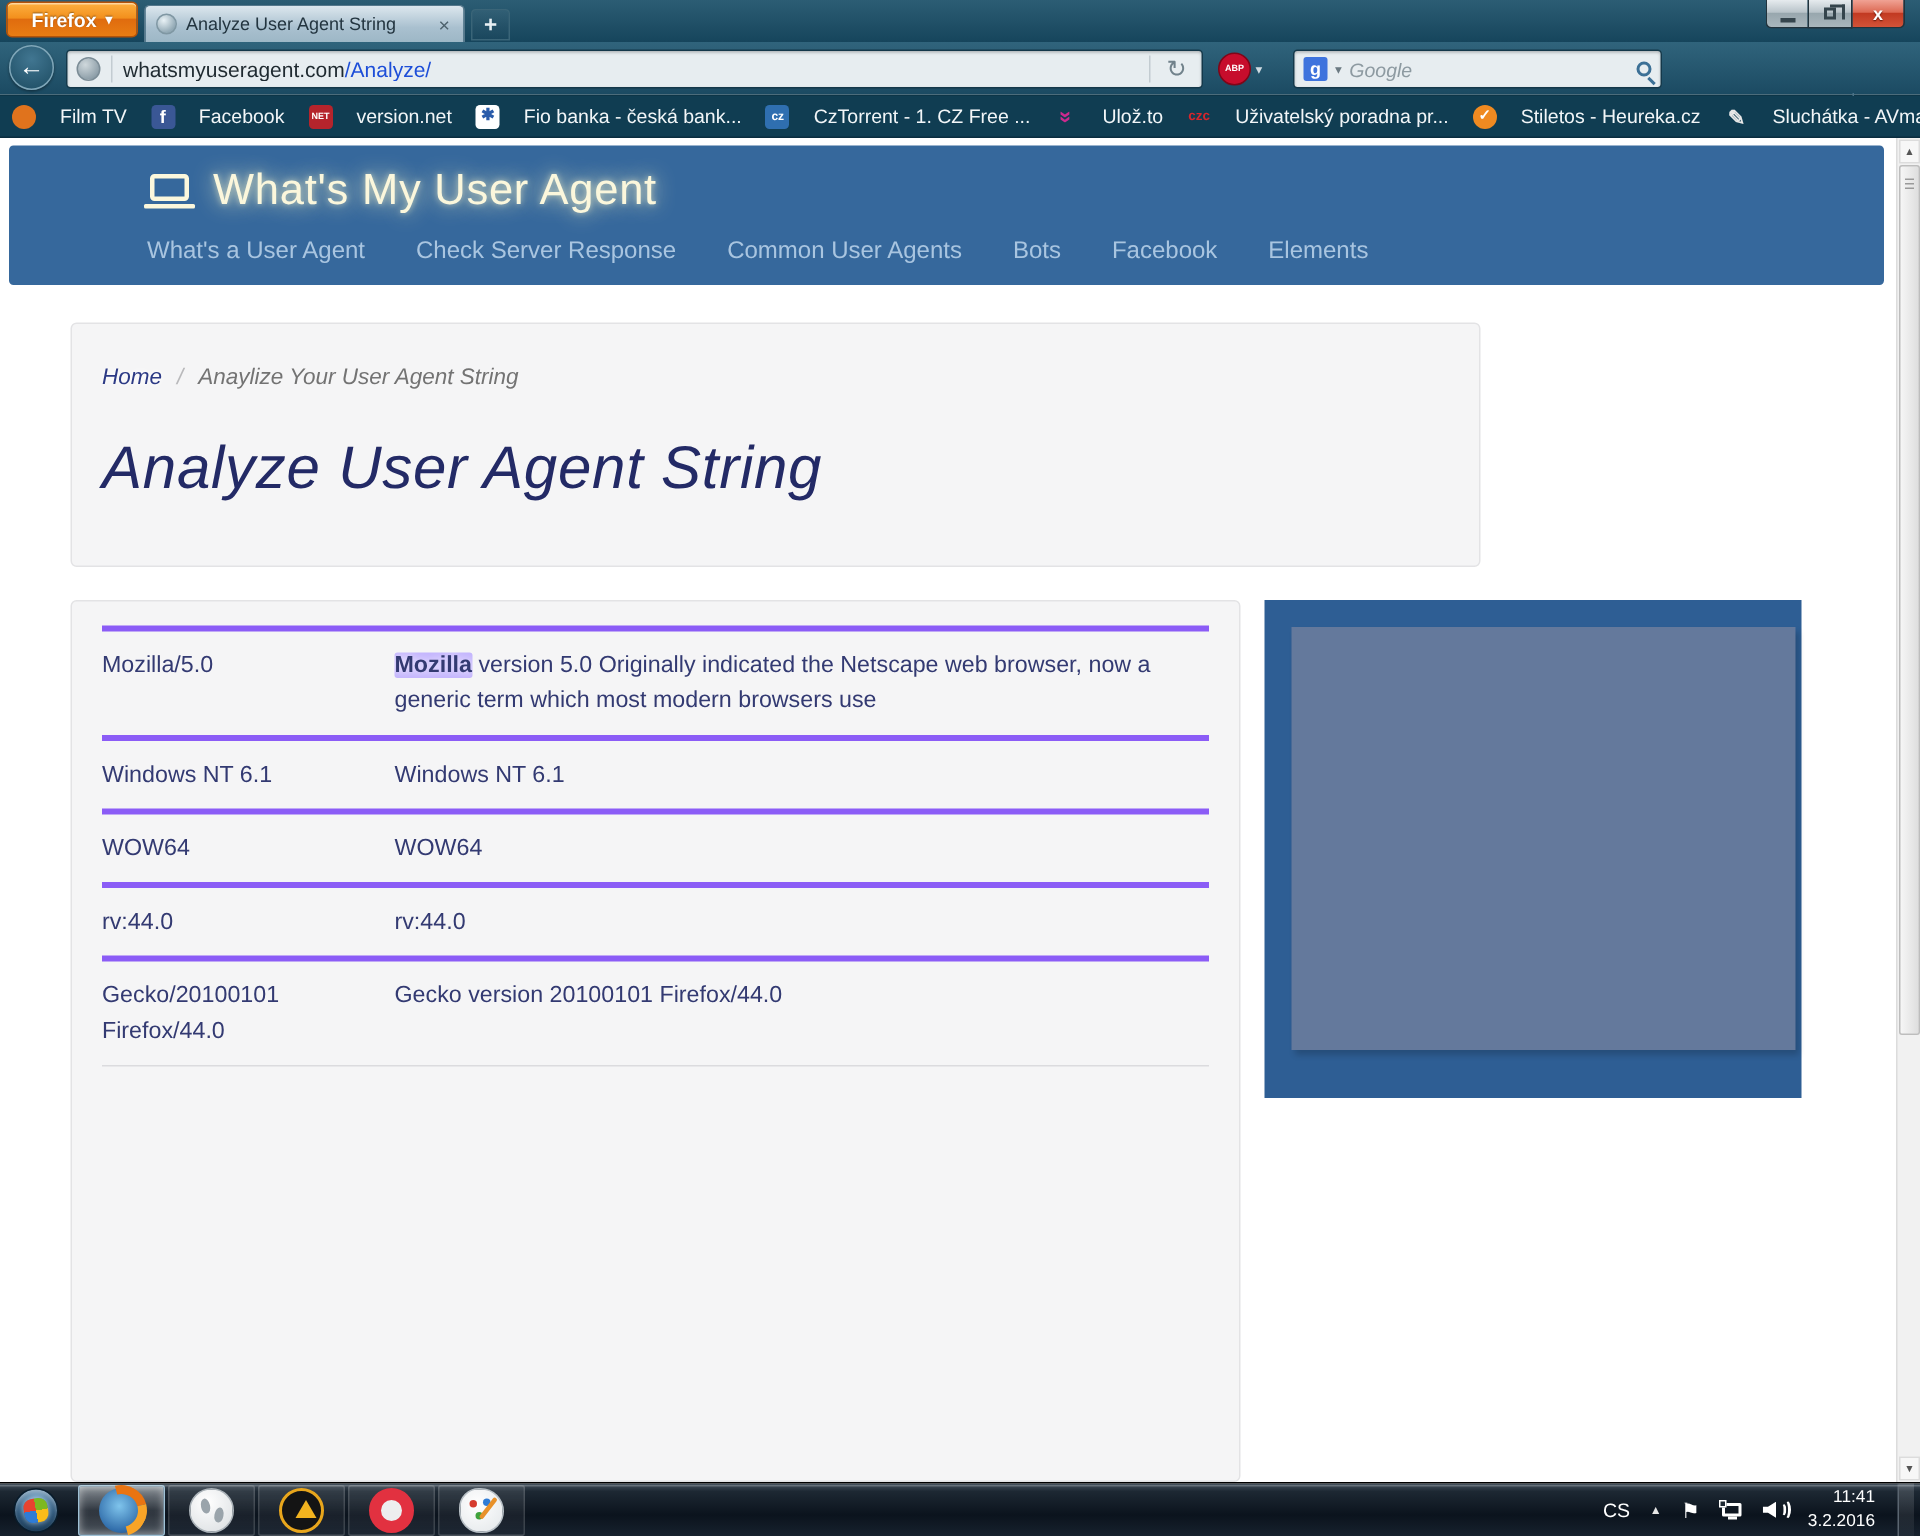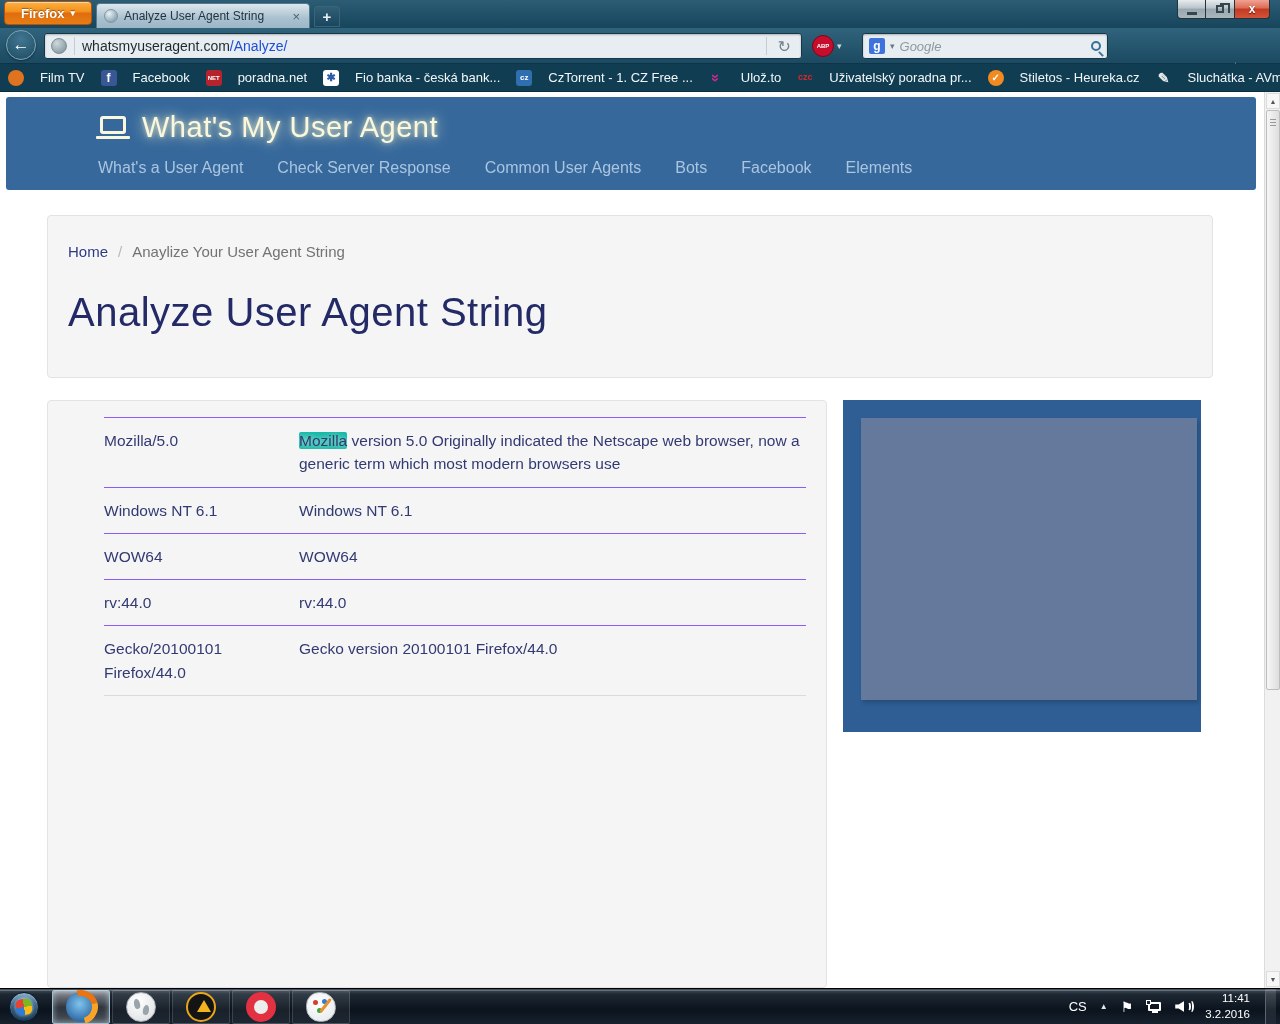--- a/index.html
+++ b/index.html
@@ -102,36 +102,36 @@
     color:#fbf7dc; text-shadow:0 0 14px rgba(255,252,205,.95), 0 0 4px rgba(255,252,205,.6); }
   .laptop-icon { position:relative; width:34px; height:24px; flex:none; }
   .laptop-icon .scr { position:absolute; left:4px; top:0; width:26px; height:18px;
     border:3px solid #fbf7dc; border-radius:3px; }
   .laptop-icon .base { position:absolute; left:0; top:20px; width:34px; height:3px;
     background:#fbf7dc; border-radius:1px; }
   #brand .brand-text { font-size:29px; letter-spacing:.5px; }
   #site-nav { position:absolute; left:92px; top:62px; display:flex; gap:34px; }
   .site-nav-item { color:#a9c5e0; font-size:16px; white-space:nowrap; }
 
-  #breadcrumb-panel { position:absolute; left:47px; top:123px; width:1166px; height:163px;
-    background:#f5f5f6; border:1px solid #e3e3e5; border-radius:4px; padding:27px 20px 0 20px;}
+  #breadcrumb-panel { position:absolute; left:47px; top:123px; width:940px; height:163px;
+    background:#f5f5f6; border:1px solid #e3e3e5; border-radius:4px; padding:27px 20px 0 20px;font-style:italic;}
   #breadcrumb { font-size:15px; display:flex; gap:10px; align-items:center;}
   #crumb-home { color:#2c3a85; text-shadow:0 0 8px #fff, 0 0 3px #fff; }
   .crumb-sep { color:#b9b9bb; }
   #crumb-current { color:#737373; }
   #page-heading { margin-top:30px; font-size:40px; color:#232a66; font-weight:normal;
     letter-spacing:.5px; }
 
   #table-panel { position:absolute; left:47px; top:308px; width:780px; height:588px;
     background:#f5f5f6; border:1px solid #e3e3e5; border-radius:4px; padding:16px 20px; }
-  .ua-row { display:flex; border-top:1px solid #8b5cf6; padding:11px 0;margin-left:36px; }
+  .ua-row { display:flex; border-top:4px solid #8b5cf6; padding:11px 0; }
   .ua-row:last-child { border-bottom:1px solid #dbdbde; }
   .t-term { width:195px; flex:none; font-size:15.5px; color:#333a72; line-height:1.5; padding-right:12px;}
   .t-desc { flex:1; font-size:15.5px; color:#333a72; line-height:1.5; }
-  .t-desc .mark { background:#14b8a6; border-radius:2px; text-shadow:0 0 6px #fff; }
+  .t-desc .mark { background:#c4b5fd; border-radius:2px; text-shadow:0 0 6px #fff;font-weight:bold; }
 
   #ad-outer { position:absolute; left:843px; top:308px; width:358px; height:332px;
     background:#2e5e94; }
   #ad-inner { position:absolute; left:18px; top:18px; width:336px; height:282px;
     background:#64799c; box-shadow:2px 3px 4px rgba(0,0,0,.18); }
 
   
   #scrollbar { position:absolute; right:0; top:0; width:16px; height:896px;
     background:#f1f1f1; border-left:1px solid #dcdcdc; }
   .sb-btn { position:absolute; left:1px; width:14px; height:16px; background:#f7f7f7;
@@ -276,21 +276,21 @@
       <span class="bm">
     <span class="bm-ic sh-circle" style="background: rgb(224, 115, 29); color: rgb(255, 255, 255);"></span>
     <span class="bm-label">Film TV</span>
   </span>
       <span class="bm">
     <span class="bm-ic sh-square" style="background: rgb(58, 87, 149); color: rgb(255, 255, 255); font-size: 12px;">f</span>
     <span class="bm-label">Facebook</span>
   </span>
       <span class="bm">
     <span class="bm-ic sh-square" style="background: rgb(181, 36, 44); color: rgb(255, 255, 255); font-size: 6px;">NET</span>
-    <span class="bm-label">poradna.net</span>
+    <span class="bm-label">version.net</span>
   </span>
       <span class="bm">
     <span class="bm-ic sh-square" style="background: rgb(255, 255, 255); color: rgb(42, 92, 170); font-size: 11px;">✱</span>
     <span class="bm-label">Fio banka - česká bank...</span>
   </span>
       <span class="bm">
     <span class="bm-ic sh-square" style="background: rgb(47, 111, 176); color: rgb(255, 255, 255); font-size: 8px;">cz</span>
     <span class="bm-label">CzTorrent - 1. CZ Free ...</span>
   </span>
       <span class="bm">

